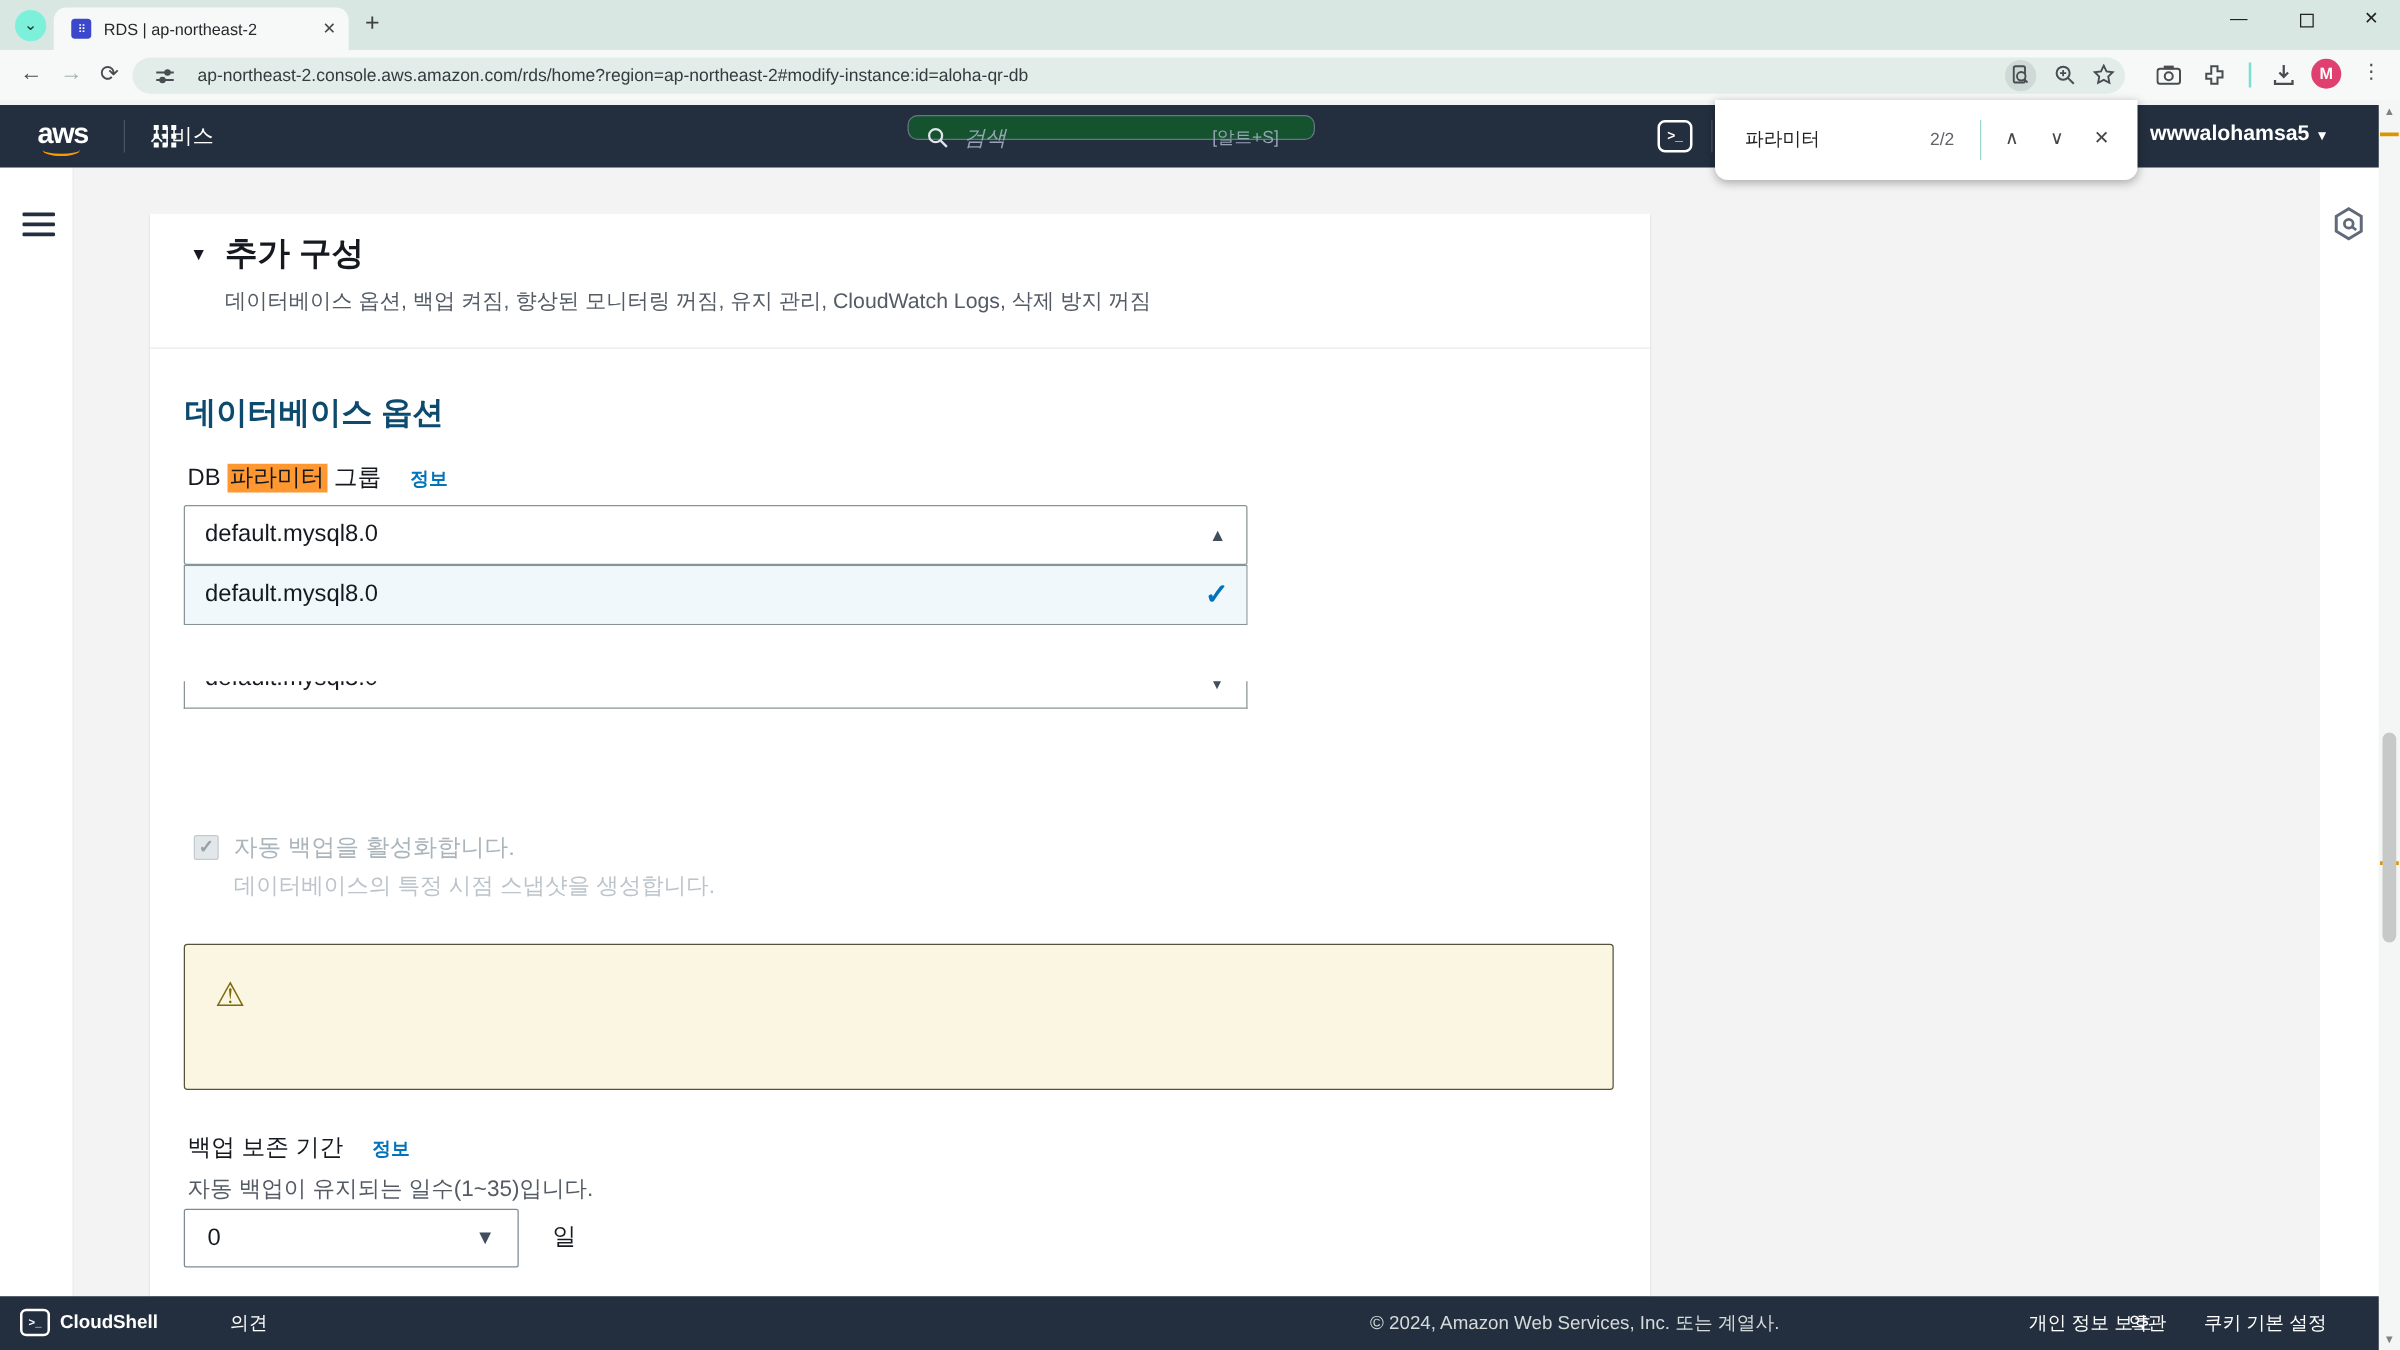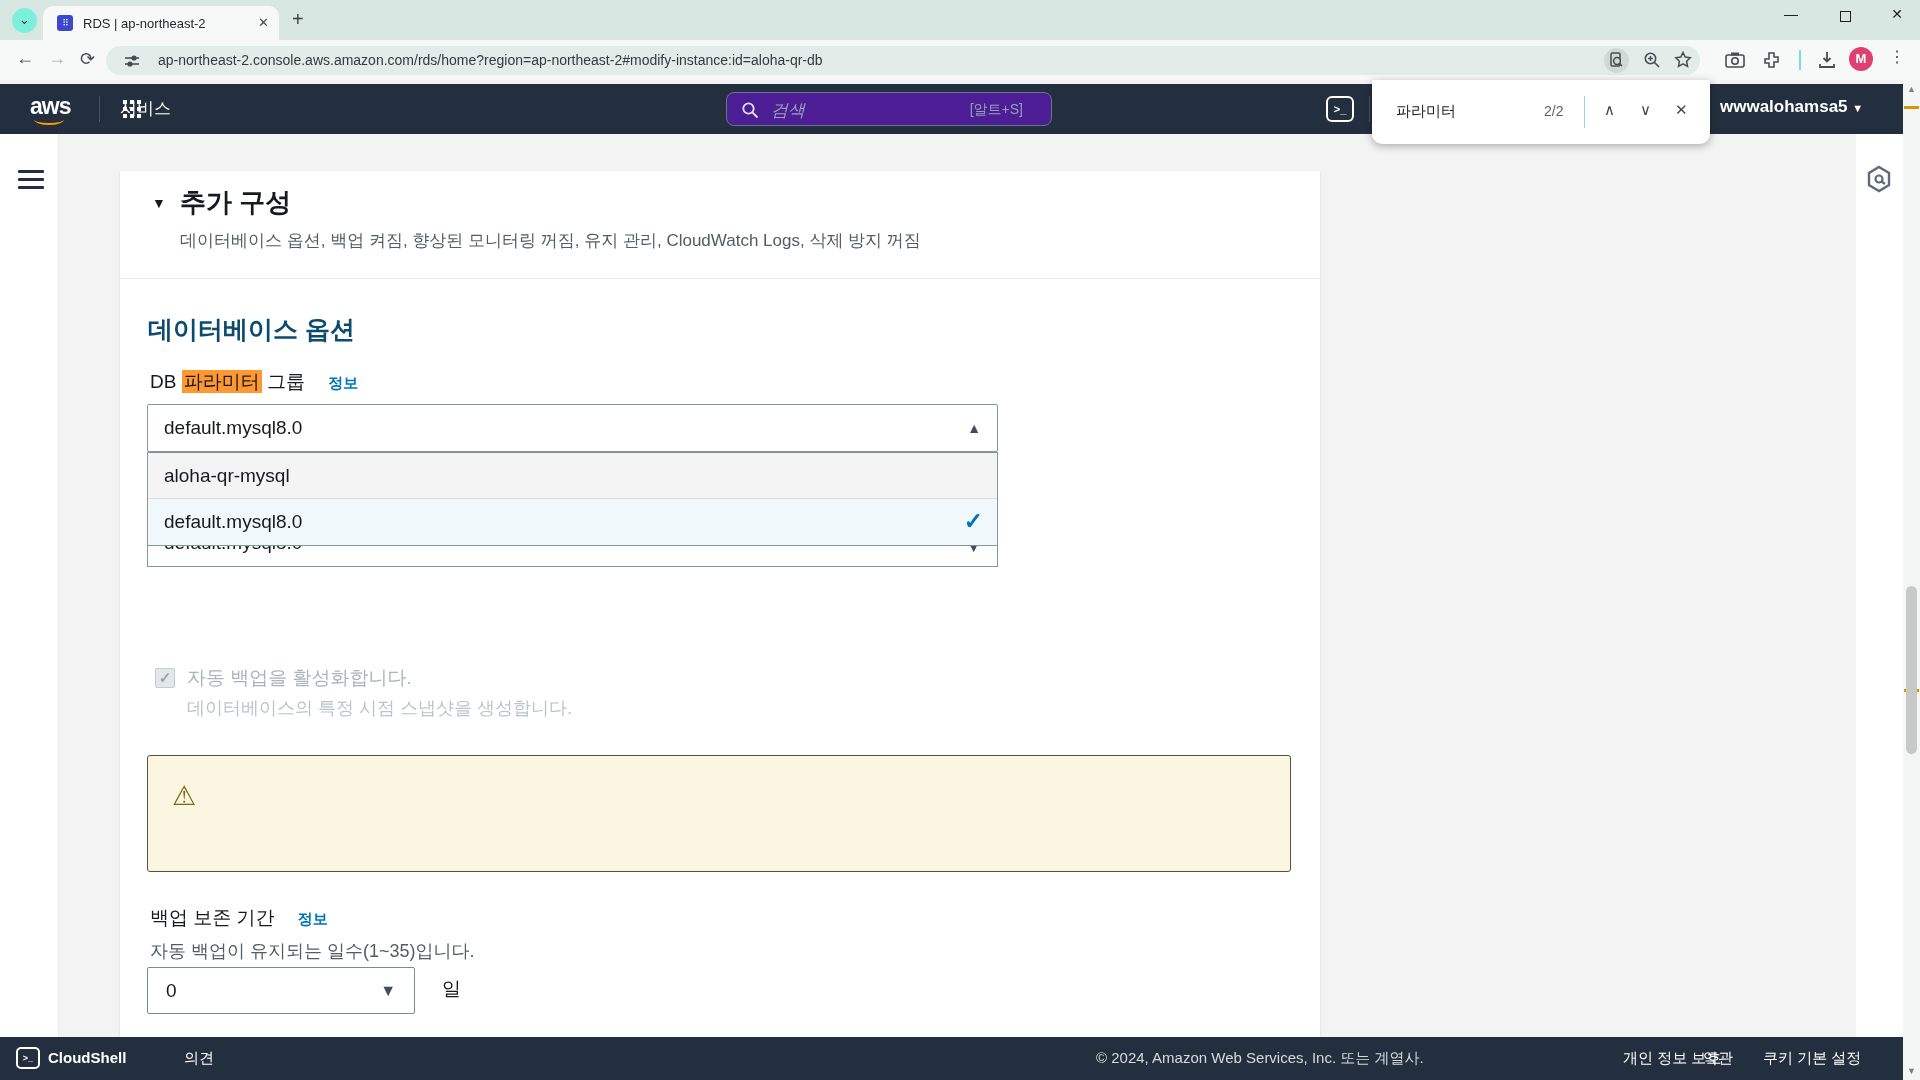--- a/index.html
+++ b/index.html
@@ -39,21 +39,21 @@
   .find-sep { position:absolute; left:212px; top:16px; width:1px; height:32px; background:#9ad8d0; }
   .find-btn { position:absolute; top:21px; font-size:15px; color:#444746; cursor:pointer; }
 
   
   .awsnav { position:absolute; top:84px; left:0; width:1920px; height:50px; background:#232f3e; z-index:10; }
   .awslogo { position:absolute; left:30px; top:9px; color:#fff; font-size:23px; font-weight:700; letter-spacing:-1px; }
   .awslogo .smile { position:absolute; left:4px; top:21px; width:30px; height:11px;
     border-bottom:2.5px solid #ff9900; border-radius:0 0 55% 55%; }
   .nav-vsep { position:absolute; top:12px; width:1px; height:26px; background:#465362; }
   .services { position:absolute; left:120px; top:13px; color:#fff; font-size:17px; cursor:pointer; }
-  .aws-search { position:absolute; left:726px; top:8px; width:326px; height:34px; background:#4c1d95;
+  .aws-search { position:absolute; left:726px; top:8px; width:326px; height:20px; background:#14532d;
     border:1px solid #697585; border-radius:8px; cursor:text; }
   .aws-search .ph { position:absolute; left:44px; top:6px; font-size:17px; font-style:italic; color:#95a3b5; }
   .aws-search .sc { position:absolute; right:28px; top:8px; font-size:14px; color:#95a3b5; }
   .cs-btn { position:absolute; width:28px; height:26px; border:2px solid #fff; border-radius:6px;
     color:#fff; font-size:11px; font-weight:700; text-align:center; line-height:22px; cursor:pointer; }
   .account { position:absolute; left:1720px; top:13px; color:#fff; font-size:17px; font-weight:700; cursor:pointer; }
 
   
   .sidebar { position:absolute; left:0; top:134px; width:59px; height:903px; background:#fff;
     border-right:1px solid #e7eaea; }
@@ -278,23 +278,20 @@
     <span>DB </span><span class="hl">파라미터</span><span> 그룹</span>
     <span class="info-link">정보</span>
   </div>
 
   <div class="dd-trigger">
     <span>default.mysql8.0</span>
     <span class="dd-caret-up">▲</span>
   </div>
 
   <div class="listbox">
-    <div class="opt opt1">
-      <span>aloha-qr-mysql</span>
-    </div>
     <div class="opt opt2">
       <span>default.mysql8.0</span>
       <span class="check">✓</span>
     </div>
   </div>
 
   <div class="hidden-select">
     <span class="val">default.mysql8.0</span>
     <span class="car">▼</span>
   </div>

